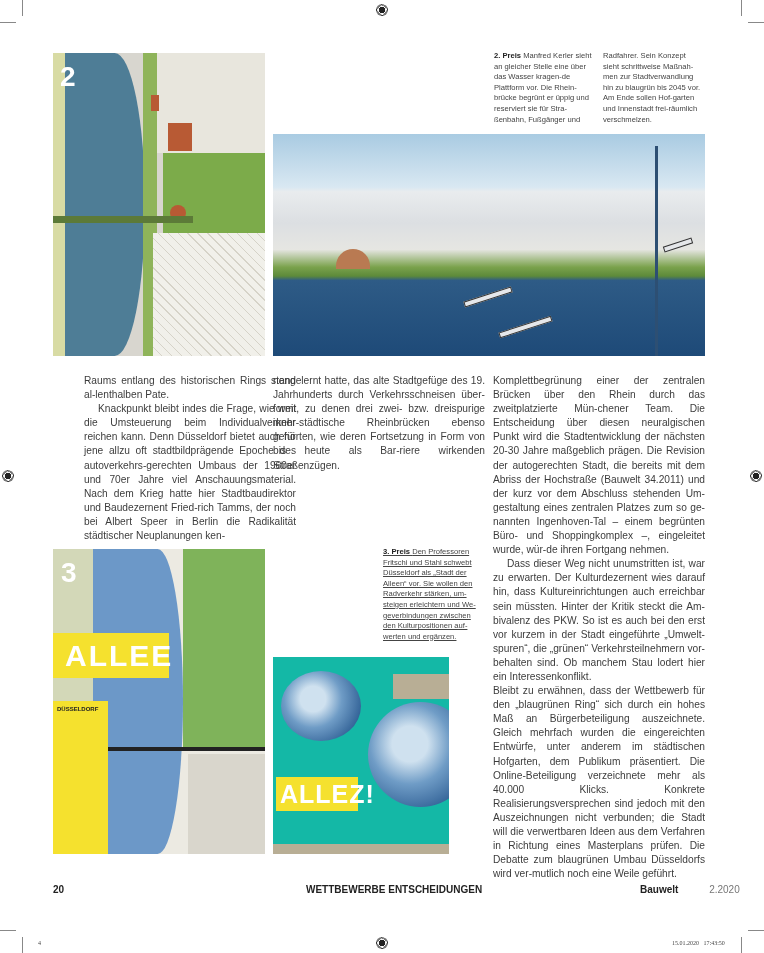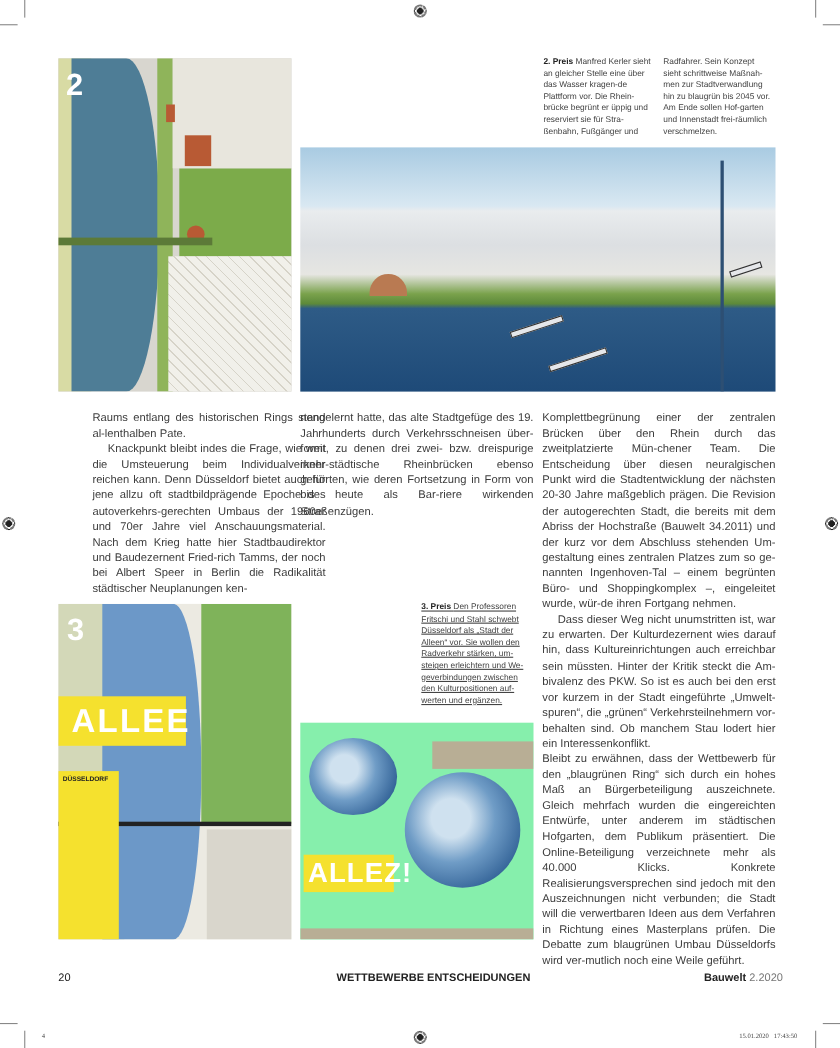--- a/index.html
+++ b/index.html
@@ -46,21 +46,21 @@
                     border-radius: 0 50px 50px 0 / 0 300px 300px 0; }
     #plan3 .green { position:absolute; background:#7fb35a; }
     #plan3 .allee { position:absolute; left:0; top:84px; width:116px; height:45px; background:#f5e12e; }
     #plan3 .allee span { position:absolute; left:12px; top:6px; font-size:30px; font-weight:bold; color:#fff; letter-spacing:2px; }
     #plan3 .panel { position:absolute; left:0; top:152px; width:55px; height:153px; background:#f5e12e; }
     #plan3 .panel .t { position:absolute; left:4px; top:5px; font-size:6px; font-weight:bold; color:#222; }
     #plan3 .bridge { position:absolute; left:0; top:198px; width:212px; height:4px; background:#222; }
     #plan3 .num { position:absolute; left:8px; top:8px; font-size:28px; font-weight:bold; color:#fff; }
 
     
-    #allez { left: 273px; top: 657px; width: 212px; height: 197px; background:#86efac; }
+    #allez { left: 273px; top: 657px; width: 176px; height: 197px; background:#14b8a6; }
     #allez .circ { position:absolute; border-radius:50%;
                    background: radial-gradient(circle at 40% 40%, #cfe1ef 0 20%, #6f9cc6 45%, #2f5f94 80%); }
     #allez .ground { position:absolute; left:0; bottom:0; width:100%; height:10px; background:#b8ae95; }
     #allez .ground2 { position:absolute; left:120px; top:17px; width:92px; height:25px; background:#b8ae95; }
     #allez .yellow { position:absolute; left:3px; top:120px; width:82px; height:34px; background:#f5e12e; }
     #allez .yellow span { position:absolute; left:4px; top:3px; font-size:25px; font-weight:bold; color:#fff; letter-spacing:1px; }
 
     .footer { position:absolute; top:884px; font-size:10px; color:#222; }
   </style>
 </head>
@@ -147,21 +147,21 @@
 <div class="img" id="allez">
   <div class="ground2"></div>
   <div class="circ" style="left:8px;top:14px;width:80px;height:70px;"></div>
   <div class="circ" style="left:95px;top:45px;width:105px;height:105px;"></div>
   <div class="yellow">
       <span>ALLEZ!</span>
     </div>
   <div class="ground"></div>
 </div>
 
-<div class="footer" style="left:53px;font-weight:normal;">20</div>
+<div class="footer" style="left:53px;font-weight:bold;">20</div>
 <div class="footer" style="left:306px;font-weight:bold;">WETTBEWERBE ENTSCHEIDUNGEN</div>
 <div class="footer" style="left:640px;">
   <b>Bauwelt</b>
-  <span style="color:#777;">2.2020</span>
+  <span style="color:#777;margin-left:28px;">2.2020</span>
 </div>
 
 <div style="position:absolute;left:38px;top:940px;font-size:6px;font-family:'Liberation Serif',serif;color:#444;">4</div>
 <div style="position:absolute;left:672px;top:940px;font-size:6px;font-family:'Liberation Serif',serif;color:#444;white-space:pre;">15.01.2020   17:43:50</div>
 
 </body></html>

